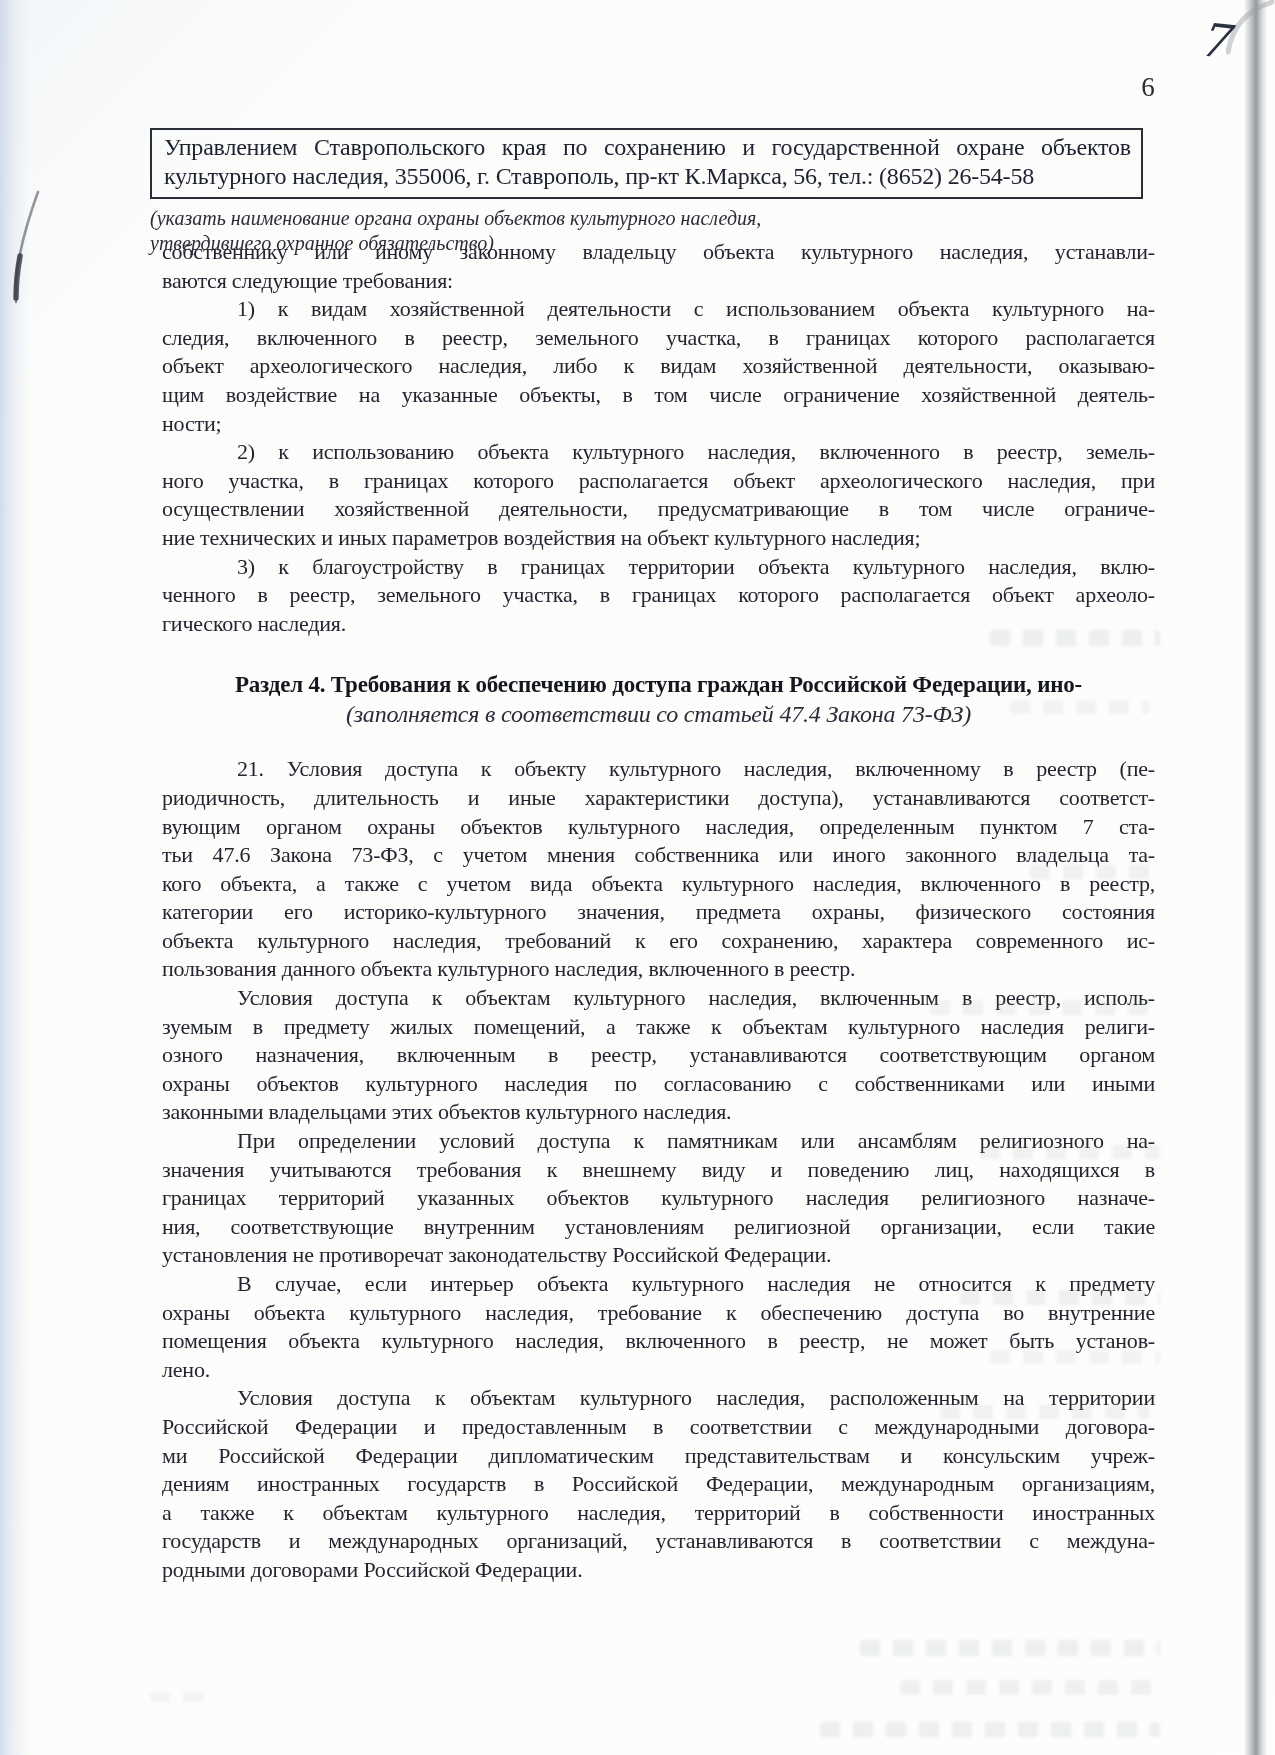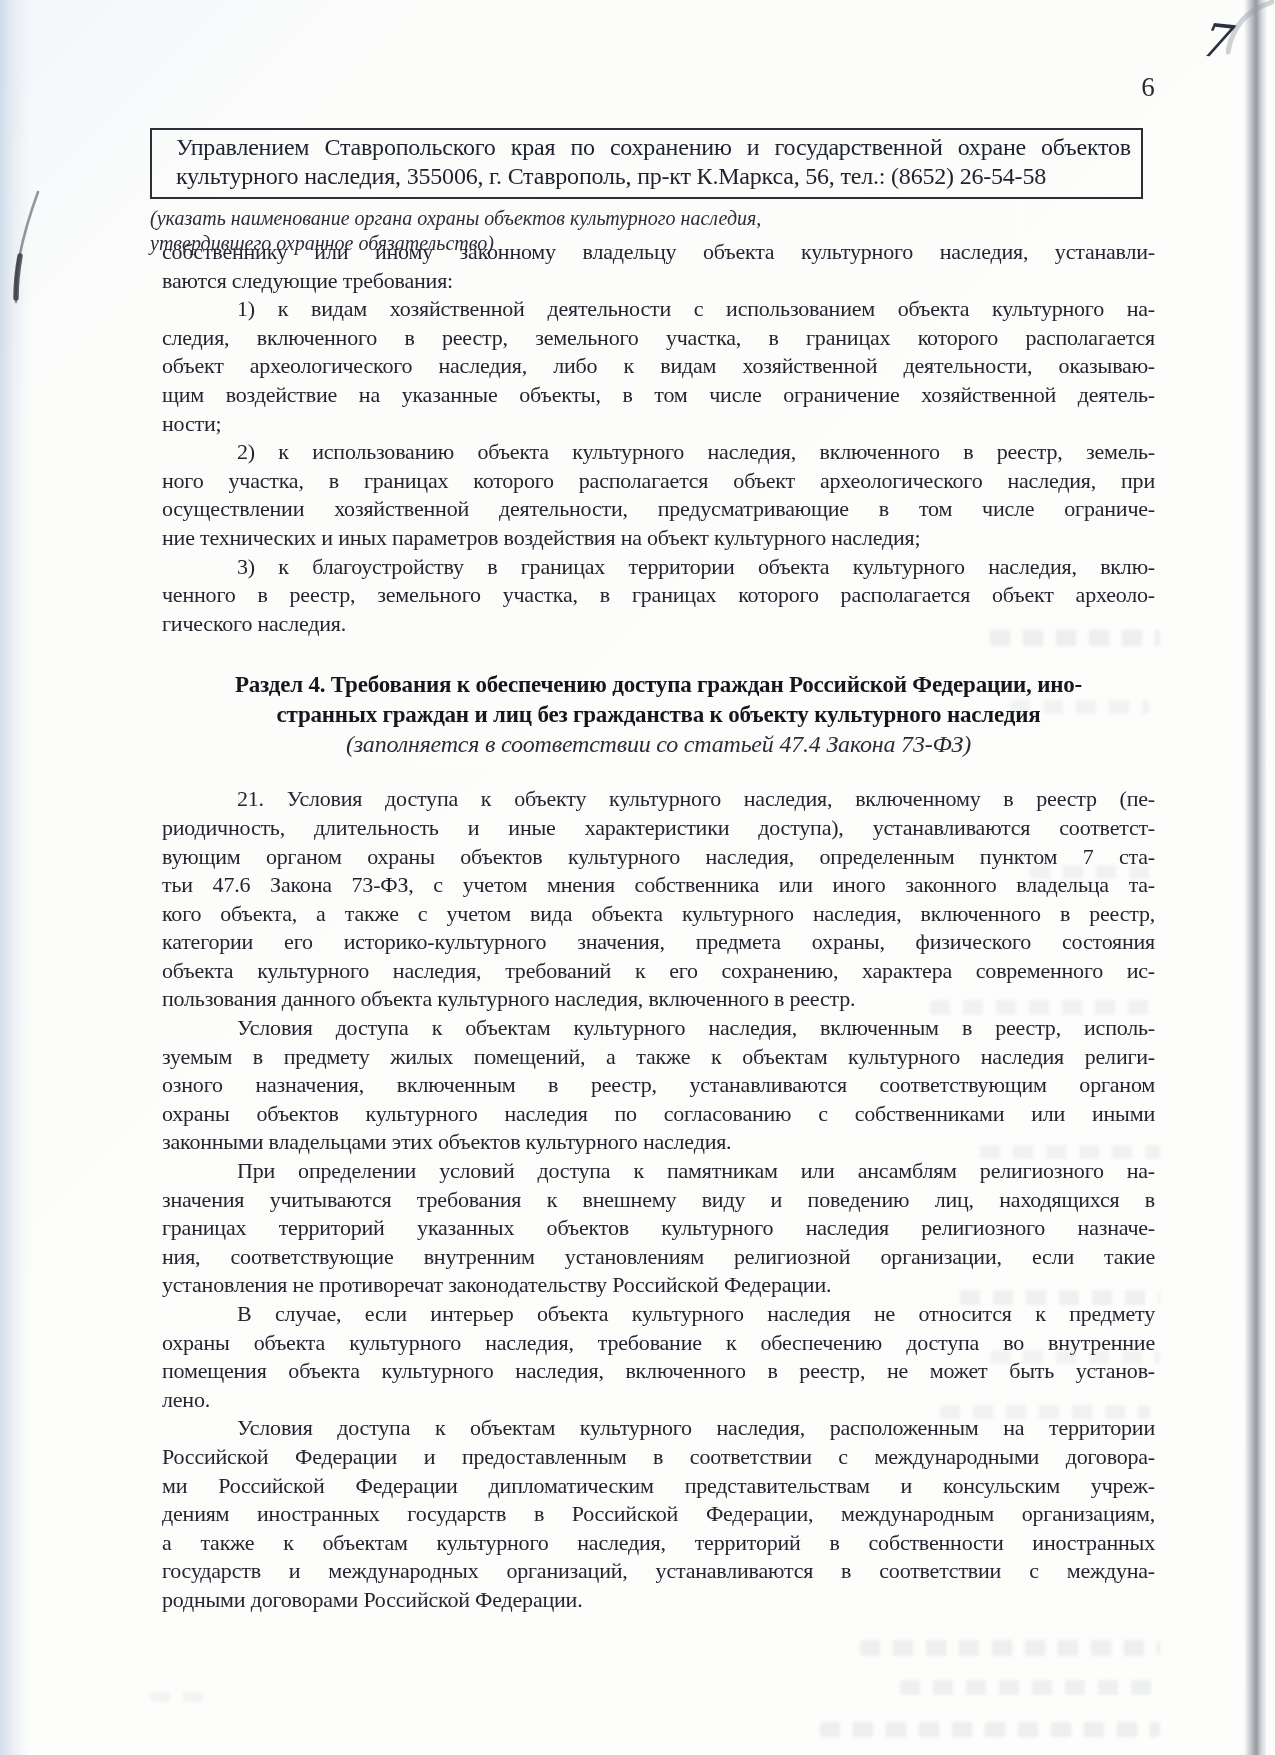--- a/index.html
+++ b/index.html
@@ -29,21 +29,21 @@
     transform:rotate(6deg);
   }
   .pageno{
     position:absolute;left:1128px;top:72px;width:40px;
     font-size:27px;text-align:center;color:#2a2c38;
   }
   
   .hbox{
     position:absolute;left:150px;top:128px;width:993px;
     box-sizing:border-box;border:2px solid #2b2d39;
-    padding:3px 10px 7px 24px;
+    padding:3px 10px 7px 12px;
     font-size:24px;line-height:30px;color:#1d2130;
   }
   .hbox .bline{letter-spacing:-.2px;}
   .hcap{
     position:absolute;left:150px;top:206px;width:900px;
     text-align:left;font-style:italic;font-size:20px;line-height:25px;color:#2a2c38;
   }
   
   .bodycol{
     position:absolute;left:162px;top:238px;width:993px;
@@ -125,21 +125,20 @@
         </div>
         <div class="para indent">
           <div class="bline">3) к благоустройству в границах территории объекта культурного наследия, вклю-</div>
           <div class="bline">ченного в реестр, земельного участка, в границах которого располагается объект археоло-</div>
           <div class="bline last">гического наследия.</div>
         </div>
       </div>
 
     <div class="sec-title" id="sec-title">
         <div>Раздел 4. Требования к обеспечению доступа граждан Российской Федерации, ино-</div>
-        <div>странных граждан и лиц без гражданства к объекту культурного наследия</div>
       </div>
     <div class="sec-cap">(заполняется в соответствии со статьей 47.4 Закона 73-ФЗ)</div>
 
     <div id="para-bottom" class="after-gap">
         <div class="para indent">
           <div class="bline">21. Условия доступа к объекту культурного наследия, включенному в реестр (пе-</div>
           <div class="bline">риодичность, длительность и иные характеристики доступа), устанавливаются соответст-</div>
           <div class="bline">вующим органом охраны объектов культурного наследия, определенным пунктом 7 ста-</div>
           <div class="bline">тьи 47.6 Закона 73-ФЗ, с учетом мнения собственника или иного законного владельца та-</div>
           <div class="bline">кого объекта, а также с учетом вида объекта культурного наследия, включенного в реестр,</div>

